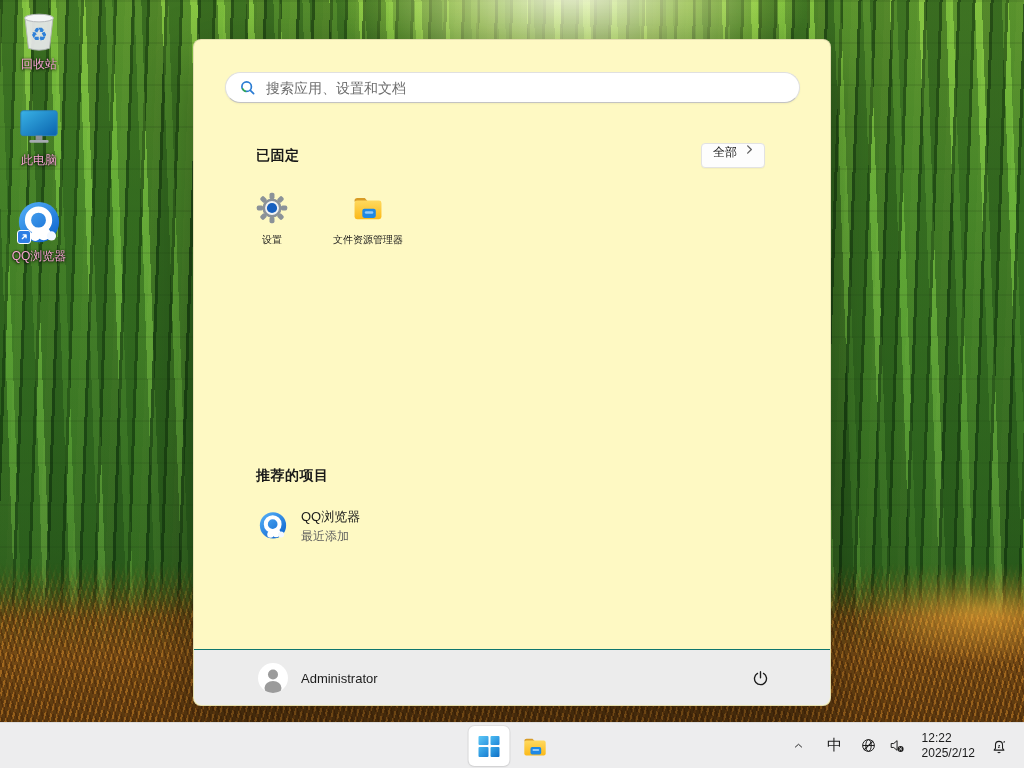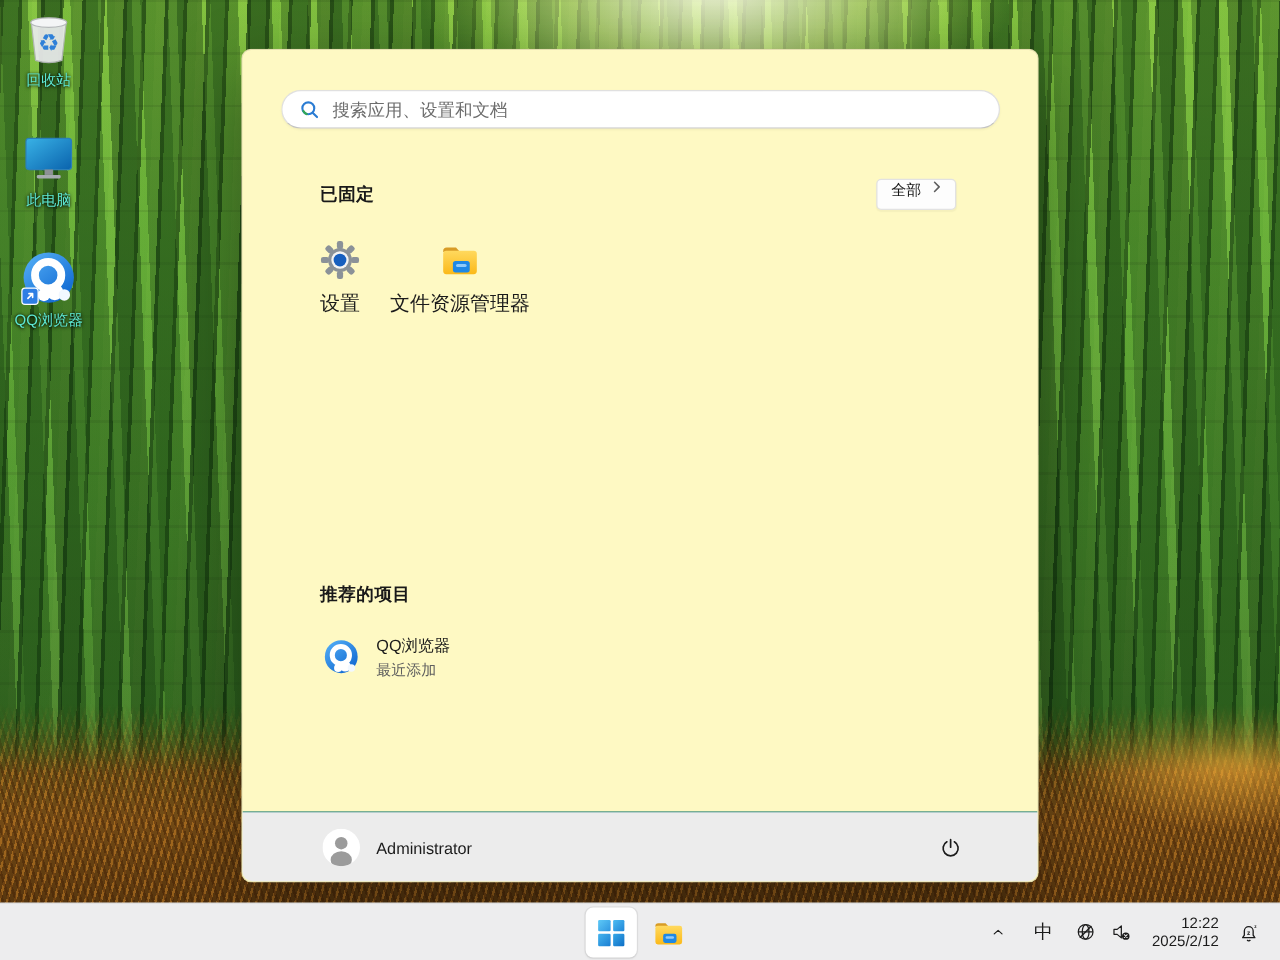--- a/index.html
+++ b/index.html
@@ -27,21 +27,21 @@
       repeating-linear-gradient(73deg, rgba(70,35,6,0.50) 0 2px, rgba(0,0,0,0) 2px 5px),
       repeating-linear-gradient(106deg, rgba(236,152,46,0.40) 0 2px, rgba(0,0,0,0) 2px 6px),
       linear-gradient(180deg, rgba(93,61,18,0) 0%, rgba(110,70,20,0.78) 22%, rgba(120,74,22,0.95) 45%, #5d3a10 72%, #3f270a 100%);
     -webkit-mask-image:linear-gradient(180deg, rgba(0,0,0,0) 0, #000 55px);
     mask-image:linear-gradient(180deg, rgba(0,0,0,0) 0, #000 55px);
   }
 
   
   .dicon { position:absolute; left:3px; width:72px; display:flex; flex-direction:column; align-items:center; gap:3px; z-index:1; }
   .dicon .ic { width:46px; height:46px; display:flex; align-items:center; justify-content:center; position:relative; }
-  .dicon .lbl { font-size:12px; color:#5eead4; text-align:right; line-height:14px;
+  .dicon .lbl { font-size:12px; color:#f9a8d4; text-align:right; line-height:14px;
     text-shadow:0 1px 3px rgba(0,0,0,0.9), 0 0 2px rgba(0,0,0,0.75); white-space:nowrap; }
   #dicon-1 { top:8px; } #dicon-2 { top:104px; } #dicon-3 { top:200px; } #dicon-4 { top:306px; }
   .shortcut-badge { position:absolute; left:1px; bottom:2px; width:14px; height:14px; border-radius:3px;
     background:#2e7ee4; border:1px solid #fff; display:flex; align-items:center; justify-content:center; }
 
   
   .start-menu { position:absolute; left:193px; top:39px; width:638px; height:667px; z-index:2;
     background:#fef9c3; border:1px solid rgba(0,0,0,0.10); border-radius:8px;
     box-shadow:0 24px 60px rgba(0,0,0,0.38); }
   .search-wrap { position:absolute; left:31px; top:32px; width:575px; height:31px; }
@@ -54,21 +54,21 @@
   .sec-header { position:absolute; font-size:14px; font-weight:bold; color:#191919; letter-spacing:0.5px; }
   #pinned-header { left:62px; top:107px; }
   #rec-header { left:62px; top:427px; }
 
   .all-btn { position:absolute; right:65px; top:103px; height:25px; padding:0 9px 0 11px;
     background:#fdfdfd; border:1px solid #e2e2e2; border-radius:4px; display:flex; align-items:flex-start; gap:7px;
     font-size:12px; color:#191919; box-shadow:0 1px 1px rgba(0,0,0,0.04); }
 
   .pinned-grid { position:absolute; left:30px; top:141px; display:flex; }
   .tile { width:96px; height:88px; border-radius:6px; display:flex; flex-direction:column; align-items:center; padding-top:10px; gap:8px; }
-  .tile .lbl { font-size:16px; color:#1b1b1b; white-space:nowrap; }
+  .tile .lbl { font-size:10px; color:#1b1b1b; white-space:nowrap; }
 
   .rec-item { position:absolute; left:46px; top:459px; width:286px; height:54px; border-radius:6px;
     display:flex; align-items:center; padding-left:18px; gap:13px; }
   .rec-text { display:flex; flex-direction:column; gap:2px; }
   .rec-title { font-size:13px; color:#1b1b1b; }
   .rec-sub { font-size:12px; color:#5f5f5f; }
 
   .menu-footer { position:absolute; left:0; right:0; bottom:0; height:56px; background:#ececec;
     border-top:1px solid #0f766e; border-radius:0 0 8px 8px; }
   .user-chip { position:absolute; left:56px; top:8px; height:40px; display:flex; align-items:center; gap:13px; padding:0 8px; border-radius:5px; }
@@ -88,21 +88,21 @@
   .win-logo .s2 { background:linear-gradient(135deg,#4dbcf2,#1f86d8); }
   .win-logo .s3 { background:linear-gradient(135deg,#45b4ee,#1a7ed2); }
   .win-logo .s4 { background:linear-gradient(135deg,#37a8e8,#0f6fc6); }
 
   .tb-tray { position:absolute; right:0; top:0; bottom:0; display:flex; align-items:center; padding-right:10px; }
   .tray-btn { height:36px; border-radius:5px; display:flex; align-items:center; justify-content:center; color:#1c1c1c; }
   #tray-chevron { width:30px; margin-right:6px; }
   #tray-ime { width:30px; font-size:15px; margin-right:5px; }
   #tray-network { width:28px; }
   #tray-volume { width:28px; margin-right:4px; }
-  .tray-clock { display:flex; flex-direction:column; align-items:flex-end; justify-content:center;
+  .tray-clock { display:flex; flex-direction:column; align-items:flex-start; justify-content:center;
     font-size:12px; line-height:15px; color:#1b1b1b; padding:0 7px; height:40px; border-radius:5px; }
   #tray-bell { width:30px; margin-left:2px; }
 </style>
 </head>
 <body>
 
 <div class="screen">
 
   <div class="wallpaper"></div>
   <div class="wallpaper-grass"></div>

